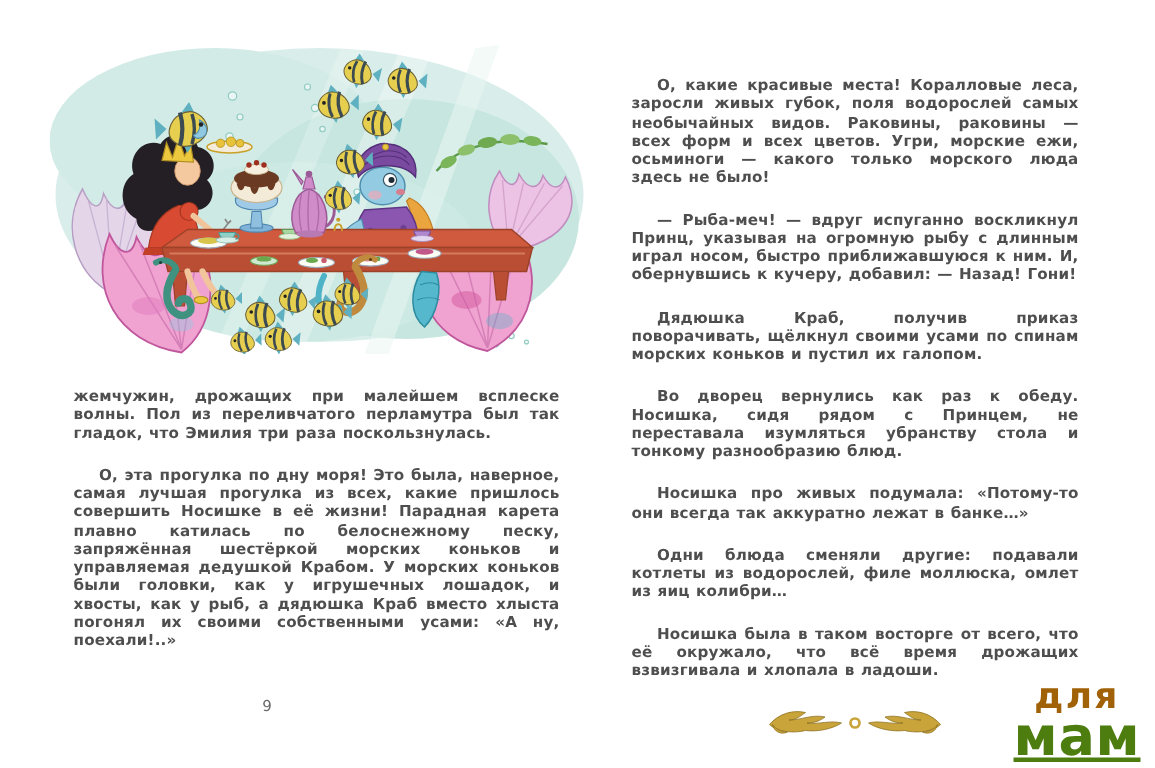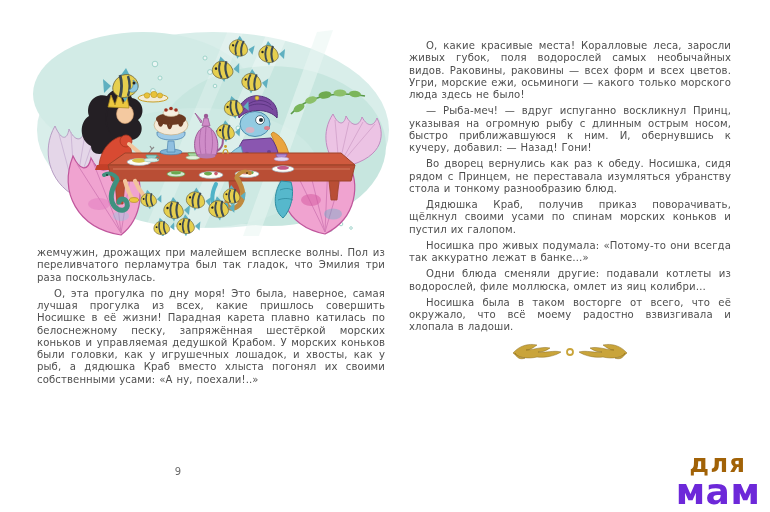--- a/index.html
+++ b/index.html
@@ -14,34 +14,34 @@
   .illustration-wrap{position:absolute;left:33px;top:28px;width:357px;height:208px;}
   .illustration-wrap svg{display:block;width:100%;height:100%;}
   .text-col{
     position:absolute;
     font-size:10.1px;line-height:12.25px;color:#4e4e4e;
     text-align:justify;letter-spacing:.12px;word-spacing:.6px;
     hyphens:auto;-webkit-hyphens:auto;
   }
   .text-col-left{left:33px;top:243px;width:356px;}
   .text-col-right{left:10px;top:36px;width:330px;}
-  .para{margin:4px;}
+  .para{margin:16px;font-weight:bold;}
   .para.indent{text-indent:17px;}
   .page-number{
     position:absolute;left:33px;top:466px;width:290px;text-align:center;
     font-size:10px;color:#6a6a6a;
   }
   .flourish-wrap{margin-top:6px;text-align:center;}
   .flourish-wrap svg{display:inline-block;vertical-align:top;}
   .watermark{
     position:absolute;right:6px;bottom:4px;width:92px;text-align:center;
     font-weight:bold;line-height:.92;user-select:none;
   }
   .watermark .wm-top{font-size:24px;letter-spacing:1.5px;color:#a16207;}
-  .watermark .wm-bottom{font-size:36px;letter-spacing:.5px;color:#6d28d9;}
+  .watermark .wm-bottom{font-size:36px;letter-spacing:.5px;color:#4d7c0f;text-decoration:underline;}
 </style>
 </head>
 <body>
 
 <div class="page page-left">
 
   <div class="illustration-wrap">
     <svg viewBox="0 0 357 208" xmlns="http://www.w3.org/2000/svg">
       <defs>
         <g id="af">
@@ -252,26 +252,26 @@
       <p class="para indent">О, эта прогулка по дну моря! Это была, наверное, самая лучшая прогулка из всех, какие пришлось совершить Носишке в её жизни! Парадная карета плавно катилась по белоснежному песку, запряжённая шестёркой морских коньков и управляемая дедушкой Крабом. У морских коньков были головки, как у игрушечных лошадок, и хвосты, как у рыб, а дядюшка Краб вместо хлыста погонял их своими собственными усами: «А ну, поехали!..»</p>
     </div>
 
   <div class="page-number">9</div>
 </div>
 
 <div class="page page-right">
   <div class="text-col text-col-right">
     <div id="right-text">
         <p class="para indent">О, какие красивые места! Коралловые леса, заросли живых губок, поля водорослей самых необычайных видов. Раковины, раковины — всех форм и всех цветов. Угри, морские ежи, осьминоги — какого только морского люда здесь не было!</p>
-        <p class="para indent">— Рыба-меч! — вдруг испуганно воскликнул Принц, указывая на огромную рыбу с длинным острым носом, быстро приближавшуюся к ним. И, обернувшись к кучеру, добавил: — Назад! Гони!</p>
+        <p class="para indent">— Рыба-меч! — вдруг испуганно воскликнул Принц, указывая на огромную рыбу с длинным играл носом, быстро приближавшуюся к ним. И, обернувшись к кучеру, добавил: — Назад! Гони!</p>
+        <p class="para indent">Дядюшка Краб, получив приказ поворачивать, щёлкнул своими усами по спинам морских коньков и пустил их галопом.</p>
         <p class="para indent">Во дворец вернулись как раз к обеду. Носишка, сидя рядом с Принцем, не переставала изумляться убранству стола и тонкому разнообразию блюд.</p>
-        <p class="para indent">Дядюшка Краб, получив приказ поворачивать, щёлкнул своими усами по спинам морских коньков и пустил их галопом.</p>
         <p class="para indent">Носишка про живых подумала: «Потому-то они всегда так аккуратно лежат в банке…»</p>
         <p class="para indent">Одни блюда сменяли другие: подавали котлеты из водорослей, филе моллюска, омлет из яиц колибри…</p>
-        <p class="para indent">Носишка была в таком восторге от всего, что её окружало, что всё моему радостно взвизгивала и хлопала в ладоши.</p>
+        <p class="para indent">Носишка была в таком восторге от всего, что её окружало, что всё время дрожащих взвизгивала и хлопала в ладоши.</p>
       </div>
     <div class="flourish-wrap">
       <svg width="118" height="24" viewBox="0 0 118 24" xmlns="http://www.w3.org/2000/svg">
         <g fill="#c9a43a" stroke="#8a6d1d" stroke-width="0.5">
           <path d="M2,13 C8,6 17,3 26,5 C22,8 19,10 15,10 C23,10 31,6 39,8 C35,11 31,12 27,12 C35,13 43,10 50,12 C44,16 34,18 26,17 C18,19 7,18 2,13 Z"></path>
           <path d="M4,13 C6,16 10,18 14,18 C10,20 5,18 4,13 Z"></path>
           <g transform="translate(118,0) scale(-1,1)">
             <path d="M2,13 C8,6 17,3 26,5 C22,8 19,10 15,10 C23,10 31,6 39,8 C35,11 31,12 27,12 C35,13 43,10 50,12 C44,16 34,18 26,17 C18,19 7,18 2,13 Z"></path>
             <path d="M4,13 C6,16 10,18 14,18 C10,20 5,18 4,13 Z"></path>
           </g>

